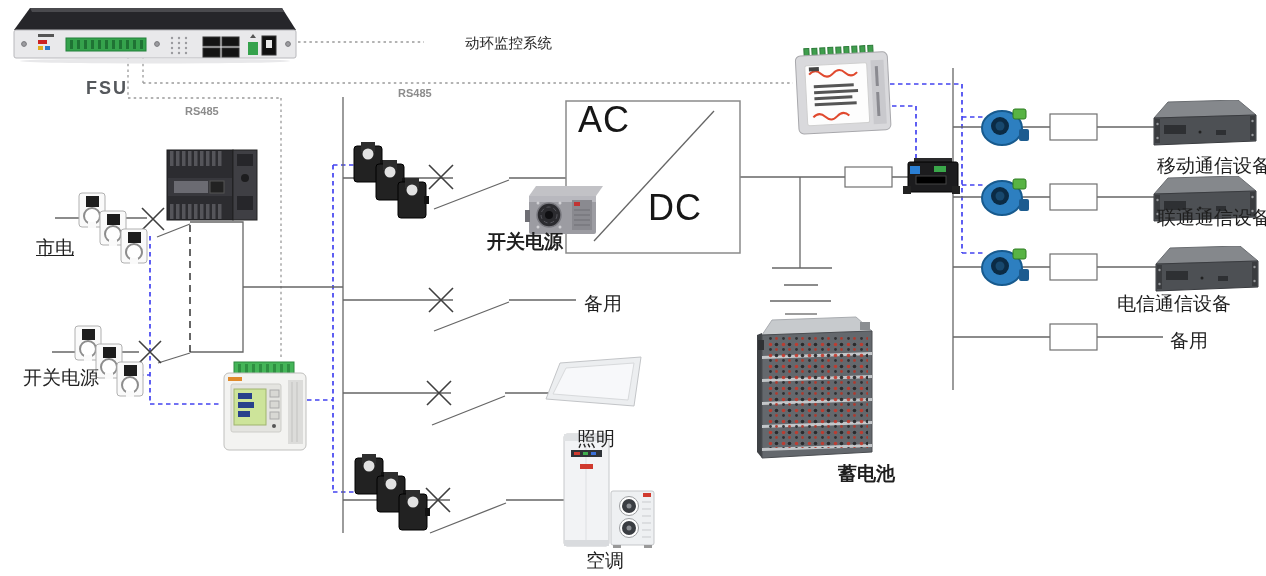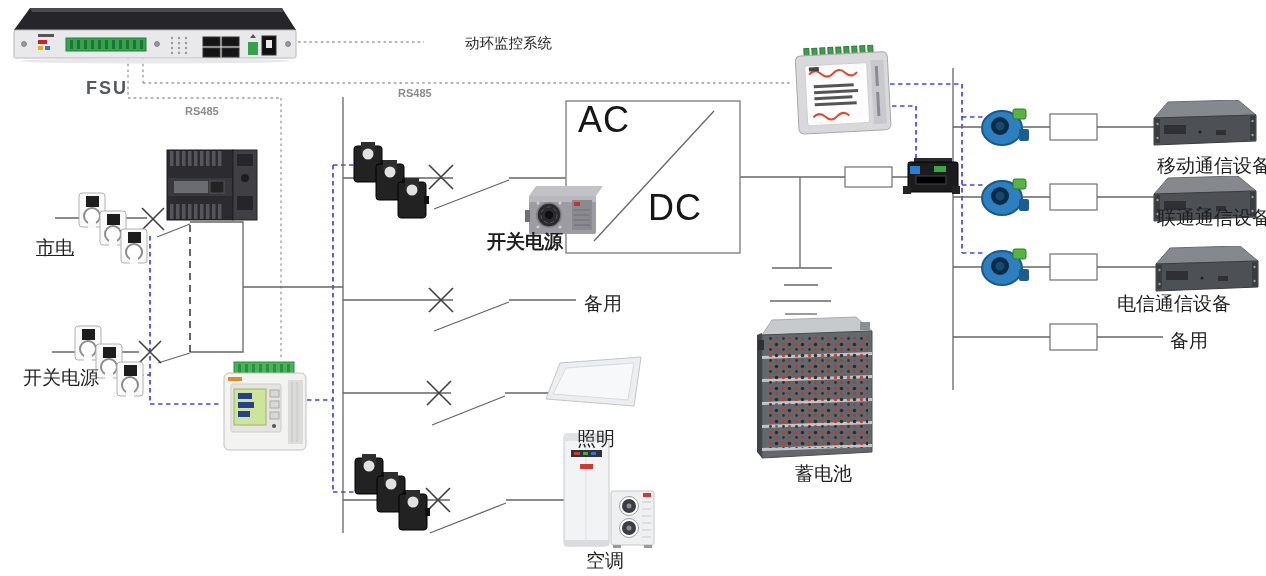--- a/index.html
+++ b/index.html
@@ -398,19 +398,19 @@
 <div class="lbl rs" style="left:185px;top:105px;">RS485</div>
 <div class="lbl rs" style="left:398px;top:87px;">RS485</div>
 <div class="lbl" style="left:36px;top:236px;text-decoration:underline;">市电</div>
 <div class="lbl" style="left:23px;top:366px;">开关电源</div>
 <div class="lbl" style="left:487px;top:230px;font-weight:bold;">开关电源</div>
 <div class="lbl big" style="left:578px;top:102px;">AC</div>
 <div class="lbl big" style="left:648px;top:190px;">DC</div>
 <div class="lbl" style="left:584px;top:292px;">备用</div>
 <div class="lbl" style="left:577px;top:427px;">照明</div>
 <div class="lbl" style="left:586px;top:549px;">空调</div>
-<div class="lbl" style="left:795px;top:462px;">蓄电池</div>
+<div class="lbl" style="left:838px;top:462px;font-weight:bold;">蓄电池</div>
 <div class="lbl" style="left:1157px;top:154px;">移动通信设备</div>
 <div class="lbl" style="left:1157px;top:206px;">联通通信设备</div>
 <div class="lbl" style="left:1117px;top:292px;">电信通信设备</div>
 <div class="lbl" style="left:1170px;top:329px;">备用</div>
 
 </div>
 
 </body></html>

